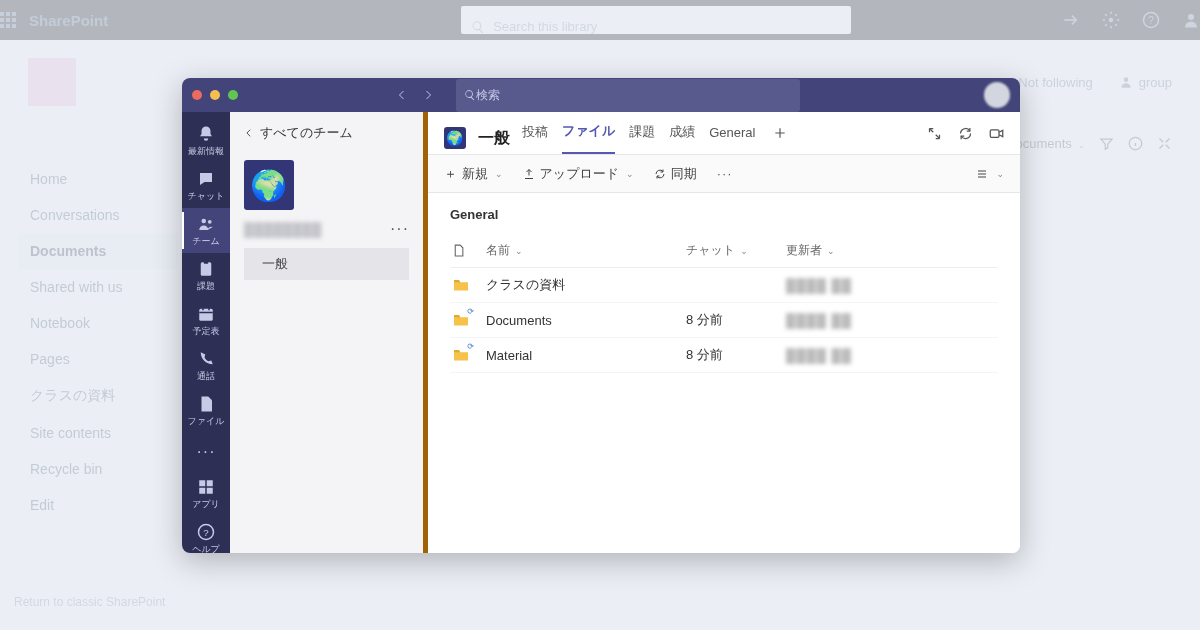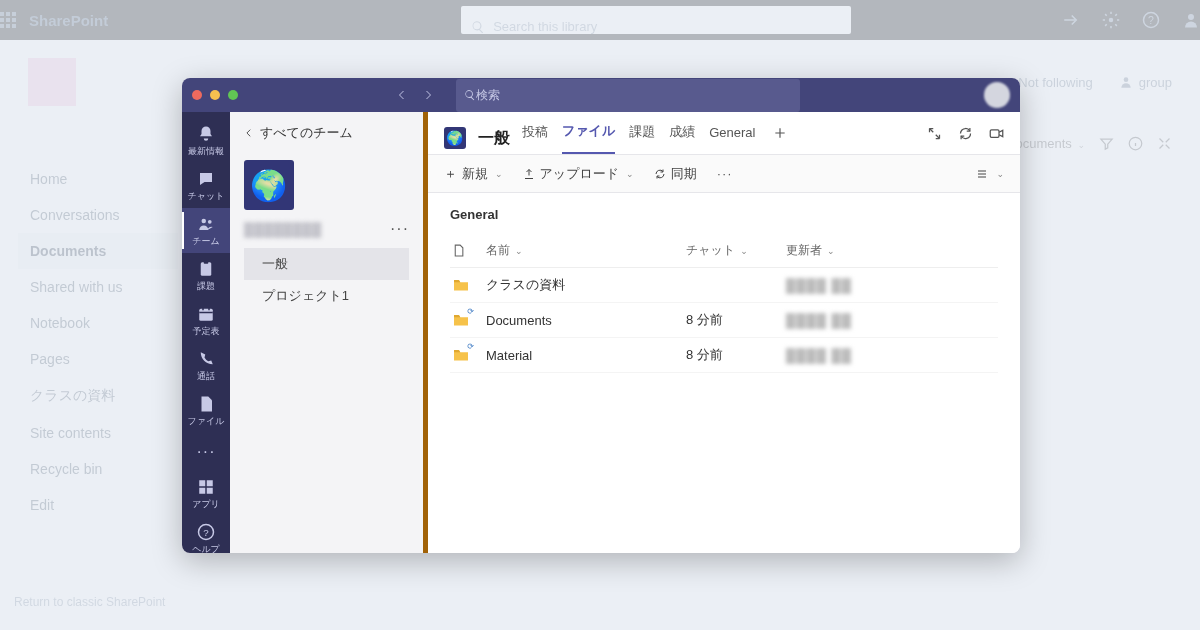--- a/index.html
+++ b/index.html
@@ -278,21 +278,20 @@
         <span>すべてのチーム</span>
       </div>
       <div class="team-block">
         <div class="team-icon">🌍</div>
         <div class="team-name-row">
           <div class="team-name">████████</div>
           <div style="color:#555;letter-spacing:1px;">···</div>
         </div>
         <div class="channels" id="channels">
             <div class="ch-item sel">一般</div>
-            <div class="ch-item">プロジェクト1</div>
           </div>
       </div>
     </div>
 
     <div class="content">
       <div class="c-head">
         <div class="c-icon">🌍</div>
         <div class="c-title">一般</div>
         <div class="c-tabs" id="tabs">
             <div class="c-tab">投稿</div>

